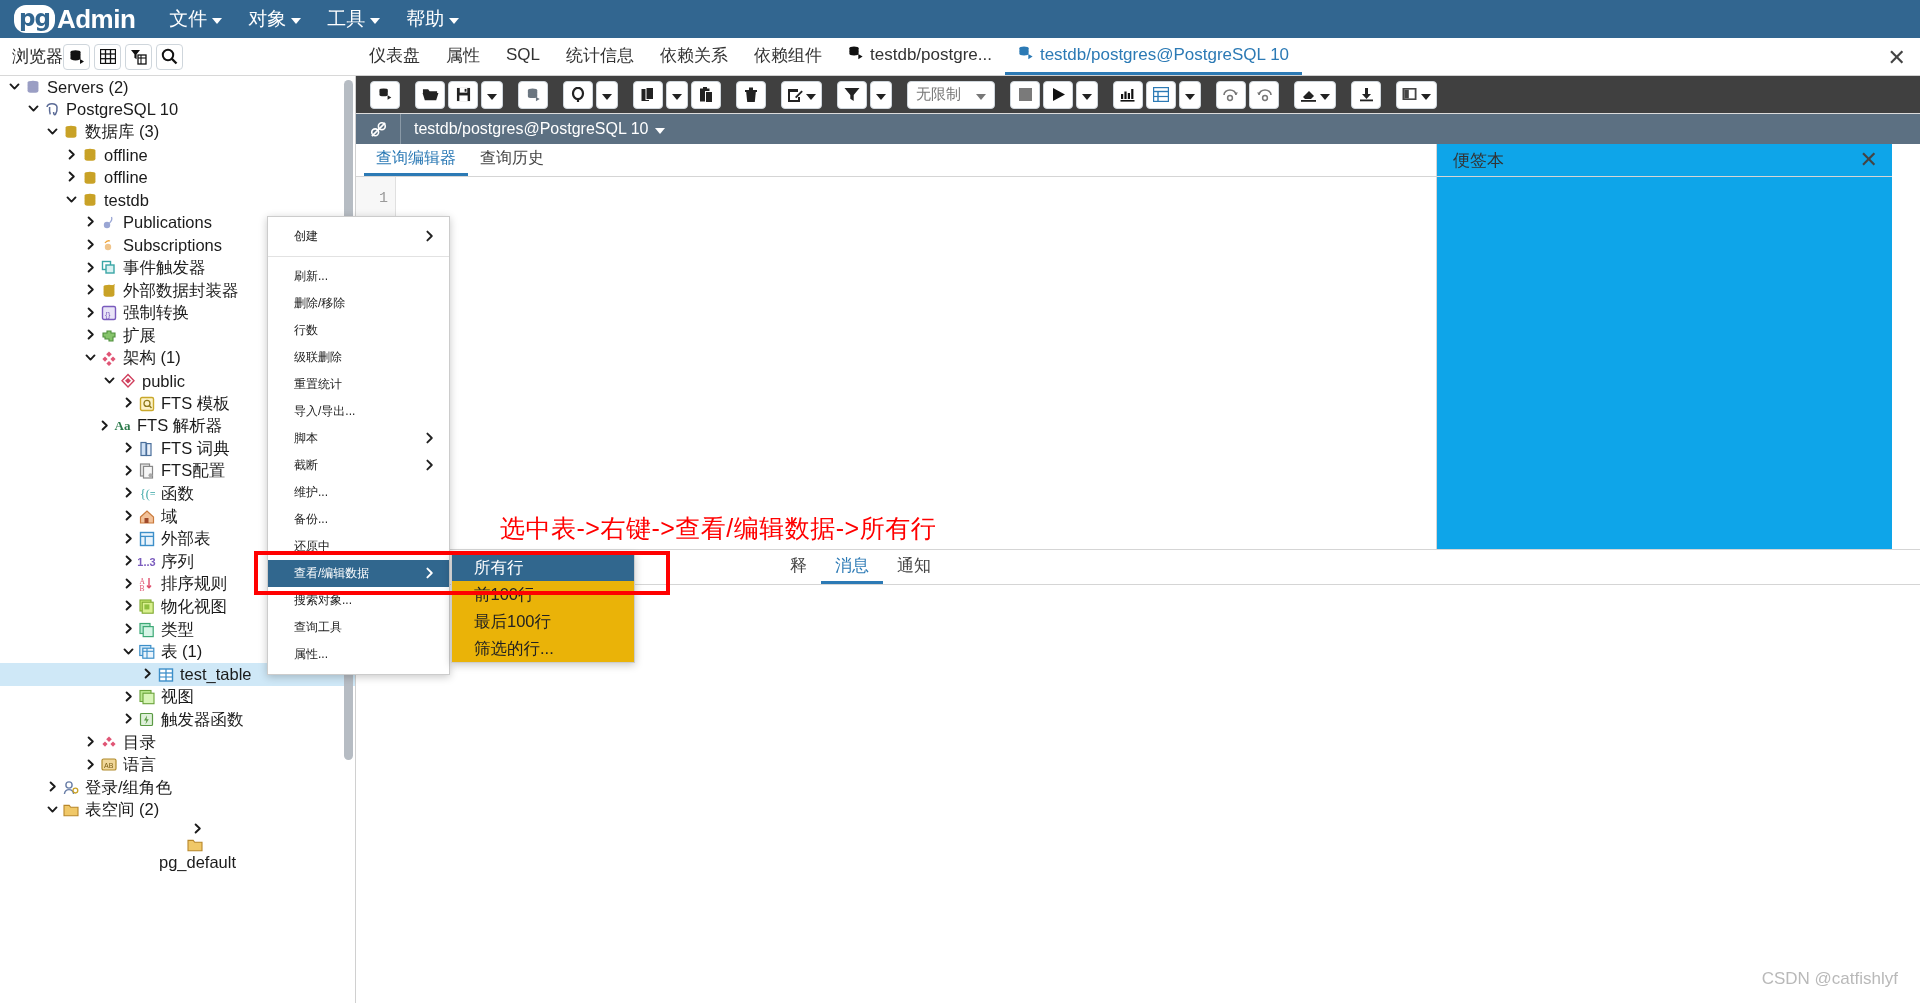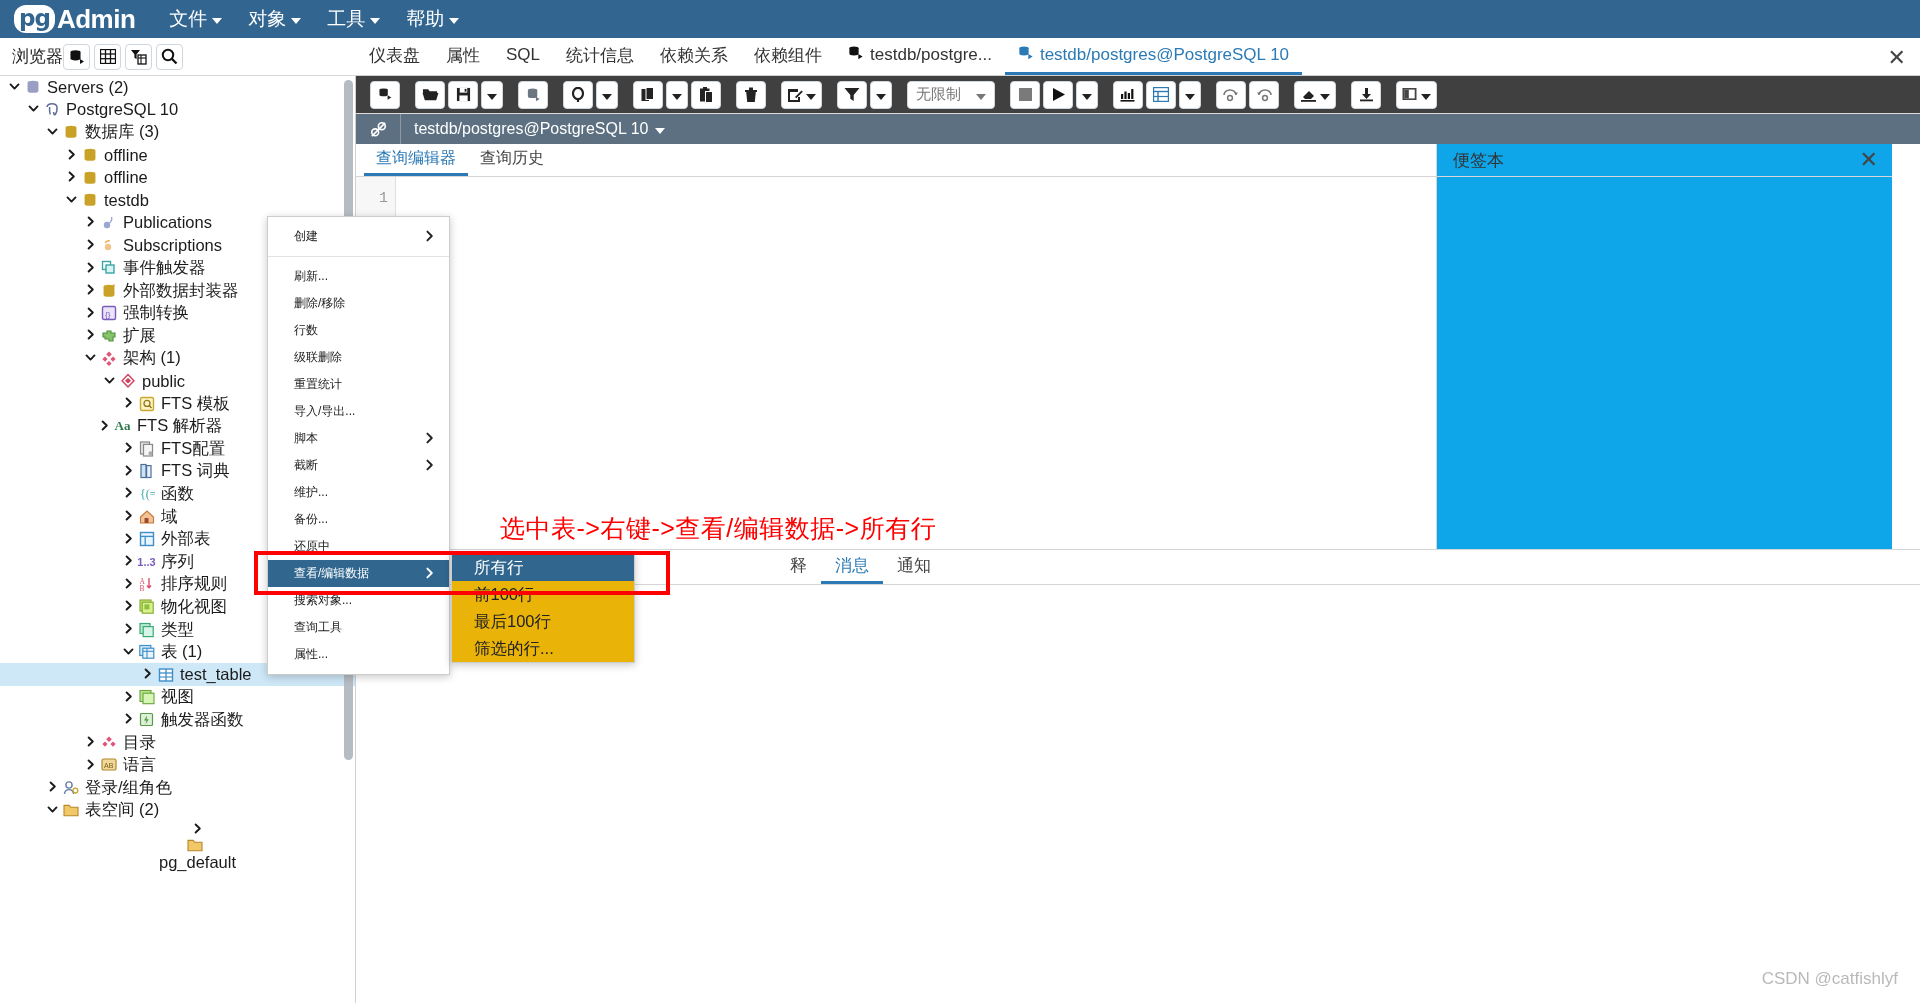--- a/index.html
+++ b/index.html
@@ -559,38 +559,38 @@
             <span style="font-size:13px;font-weight:bold;color:#2c7a4b;font-family:'Liberation Serif',serif;">Aa</span>
           </span>
           <span class="lbl">FTS 解析器</span>
         </div>
         <div class="tnode" style="padding-left: 120px;">
           <span class="arrow"><svg width="11" height="11" viewBox="0 0 11 11">
               <path d="M3.6 1.5 L7.8 5.5 L3.6 9.5" fill="none" stroke="#1b1b1b" stroke-width="1.9" stroke-linecap="round" stroke-linejoin="round"></path>
             </svg></span>
           <span class="ic">
             <svg width="16" height="16" viewBox="0 0 16 16">
+              <rect x="2" y="1.5" width="5" height="13" fill="#cfe1f5" stroke="#4a6f9b" stroke-width="1.2"></rect>
+              <rect x="7.6" y="2.6" width="4.4" height="11.9" fill="#eaf1fa" stroke="#4a6f9b" stroke-width="1.2"></rect>
+            </svg>
+          </span>
+          <span class="lbl">FTS 词典</span>
+        </div>
+        <div class="tnode" style="padding-left: 120px;">
+          <span class="arrow"><svg width="11" height="11" viewBox="0 0 11 11">
+              <path d="M3.6 1.5 L7.8 5.5 L3.6 9.5" fill="none" stroke="#1b1b1b" stroke-width="1.9" stroke-linecap="round" stroke-linejoin="round"></path>
+            </svg></span>
+          <span class="ic">
+            <svg width="16" height="16" viewBox="0 0 16 16">
               <rect x="1.5" y="1" width="9" height="12" fill="#e8e8e8" stroke="#888" stroke-width="1.2"></rect>
               <rect x="4.5" y="3.4" width="9" height="11.6" fill="#f6f6f6" stroke="#888" stroke-width="1.2"></rect>
               <circle cx="11.5" cy="12.3" r="2" fill="#aaa"></circle>
             </svg>
           </span>
           <span class="lbl">FTS配置</span>
-        </div>
-        <div class="tnode" style="padding-left: 120px;">
-          <span class="arrow"><svg width="11" height="11" viewBox="0 0 11 11">
-              <path d="M3.6 1.5 L7.8 5.5 L3.6 9.5" fill="none" stroke="#1b1b1b" stroke-width="1.9" stroke-linecap="round" stroke-linejoin="round"></path>
-            </svg></span>
-          <span class="ic">
-            <svg width="16" height="16" viewBox="0 0 16 16">
-              <rect x="2" y="1.5" width="5" height="13" fill="#cfe1f5" stroke="#4a6f9b" stroke-width="1.2"></rect>
-              <rect x="7.6" y="2.6" width="4.4" height="11.9" fill="#eaf1fa" stroke="#4a6f9b" stroke-width="1.2"></rect>
-            </svg>
-          </span>
-          <span class="lbl">FTS 词典</span>
         </div>
         <div class="tnode" style="padding-left: 120px;">
           <span class="arrow"><svg width="11" height="11" viewBox="0 0 11 11">
               <path d="M3.6 1.5 L7.8 5.5 L3.6 9.5" fill="none" stroke="#1b1b1b" stroke-width="1.9" stroke-linecap="round" stroke-linejoin="round"></path>
             </svg></span>
           <span class="ic">
             <svg width="16" height="16" viewBox="0 0 16 16">
               <text x="1" y="12" font-size="12" fill="#3aa6a6" font-family="Liberation Serif">{(=)}</text>
             </svg>
           </span>

